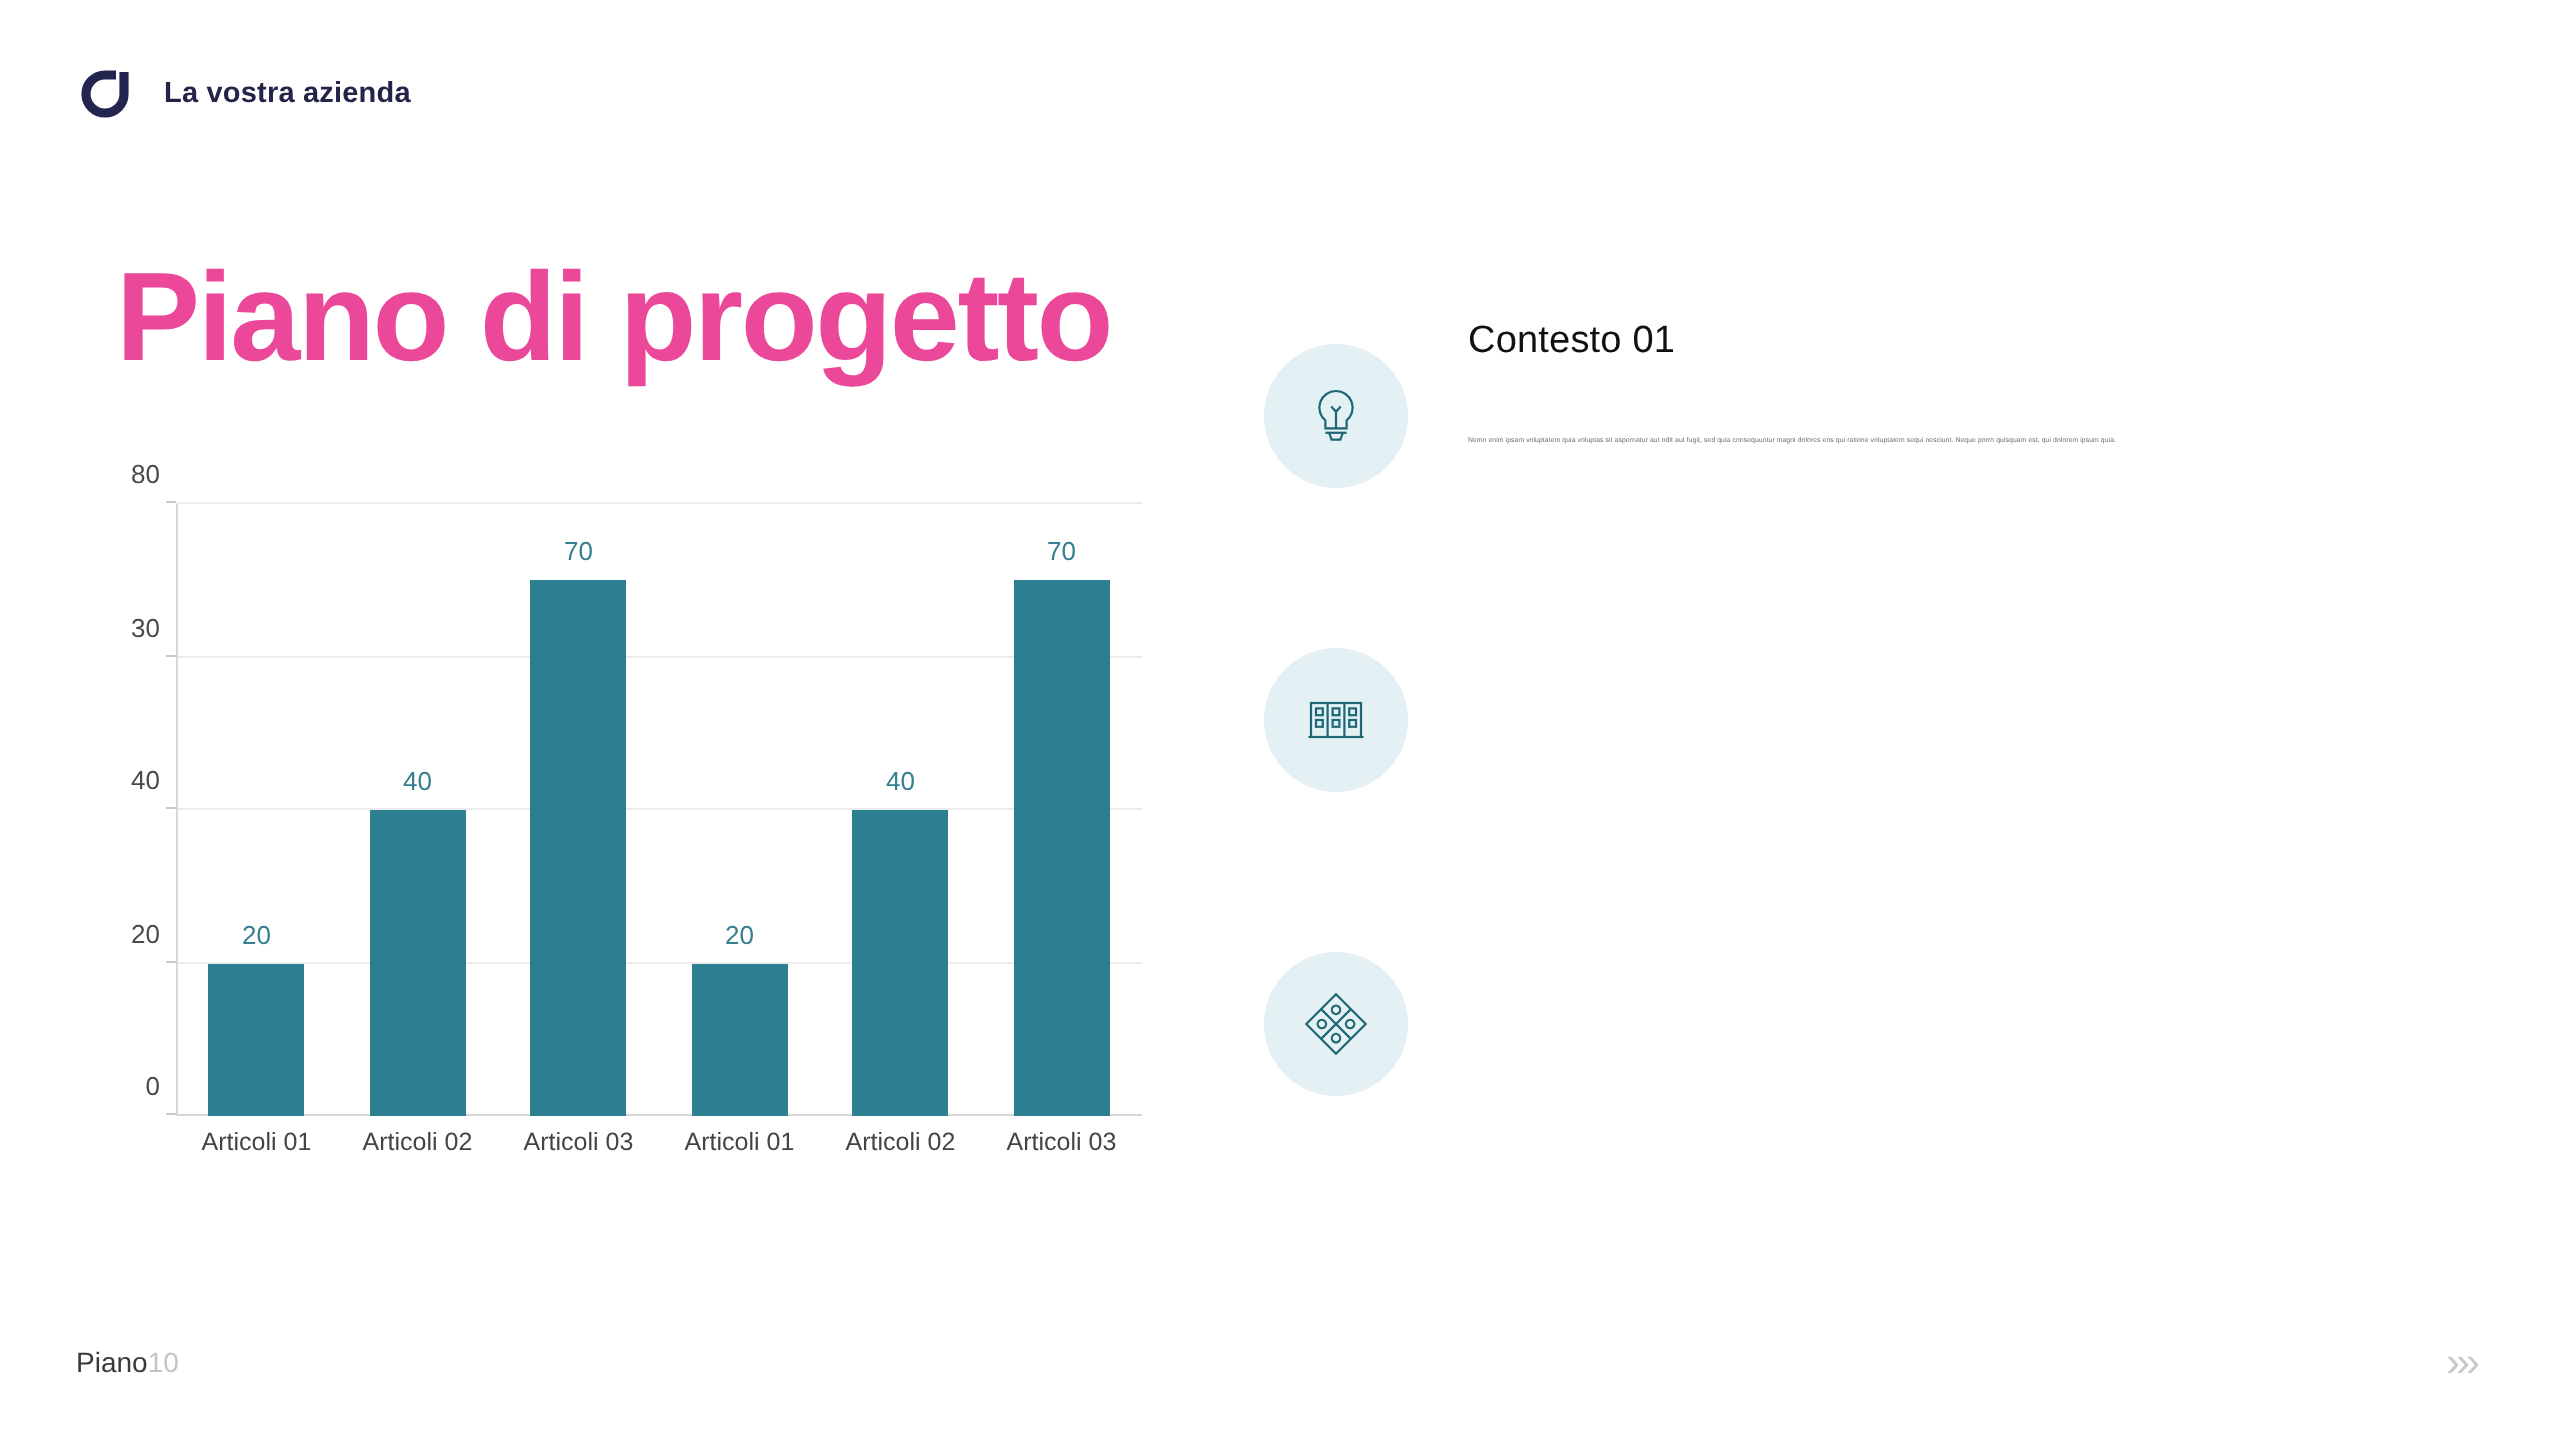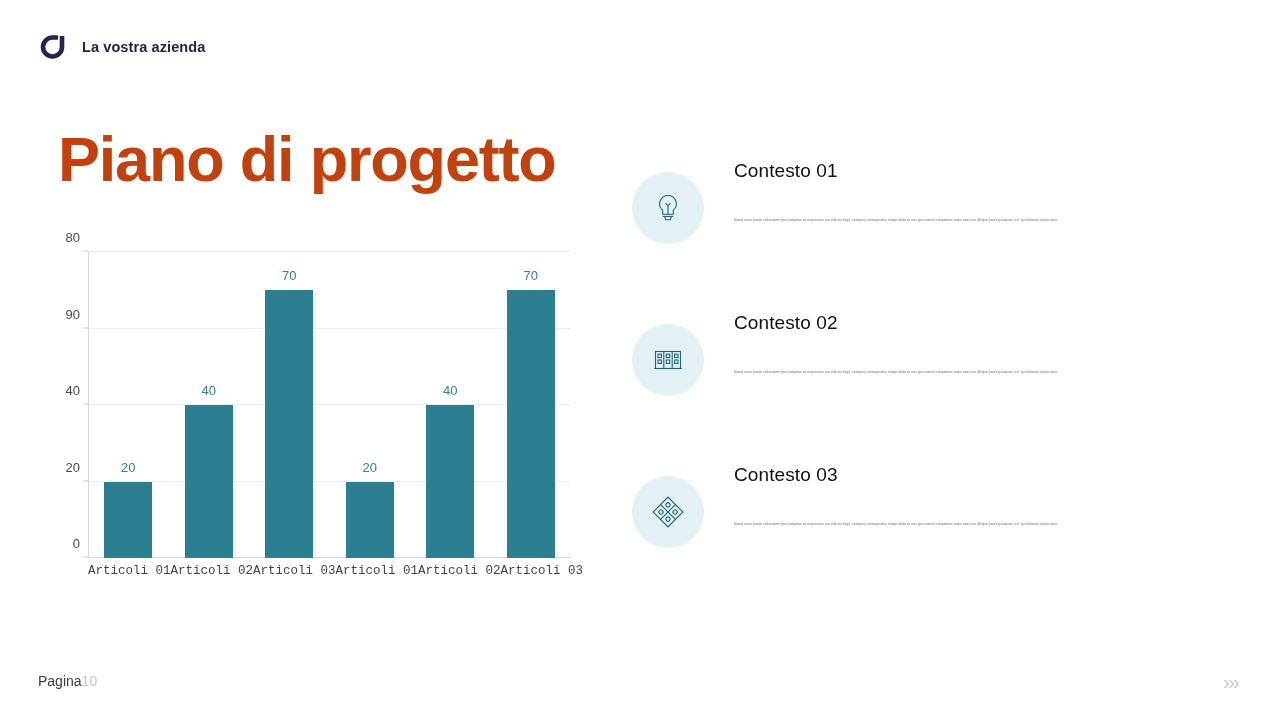--- a/index.html
+++ b/index.html
@@ -36,21 +36,21 @@
     letter-spacing: 0.1px;
   }
 
   
   .page-title {
     position: absolute;
     top: 128px;
     left: 58px;
     font-size: 63px;
     font-weight: bold;
-    color: #c2410c;
+    color: #ec4899;
     letter-spacing: -1.2px;
     line-height: 1;
     white-space: nowrap;
   }
 
   
   .chart-block {
     position: absolute;
     left: 56px;
     top: 244px;
@@ -138,21 +138,20 @@
     font-size: 13px;
     color: #35808e;
     white-space: nowrap;
   }
   .x-labels {
     position: absolute;
     left: 32px;
     width: 483px;
     top: 320px;
     display: flex;
-    font-family: Liberation Mono, monospace;
   }
   .x-label {
     flex: 1 1 0;
     text-align: center;
     font-size: 12.5px;
     color: #444444;
     white-space: nowrap;
   }
   .legend {
     position: absolute;
@@ -263,21 +262,21 @@
         <div class="grid-line" style="bottom: 0%; background: transparent;"></div>
         <div class="y-tick" style="bottom: 0%;">0</div>
         <div class="y-tick-mark" style="bottom: 0%;"></div>
         <div class="grid-line" style="bottom: 25%;"></div>
         <div class="y-tick" style="bottom: 25%;">20</div>
         <div class="y-tick-mark" style="bottom: 25%;"></div>
         <div class="grid-line" style="bottom: 50%;"></div>
         <div class="y-tick" style="bottom: 50%;">40</div>
         <div class="y-tick-mark" style="bottom: 50%;"></div>
         <div class="grid-line" style="bottom: 75%;"></div>
-        <div class="y-tick" style="bottom: 75%;">90</div>
+        <div class="y-tick" style="bottom: 75%;">30</div>
         <div class="y-tick-mark" style="bottom: 75%;"></div>
         <div class="grid-line" style="bottom: 100%;"></div>
         <div class="y-tick" style="bottom: 100%;">80</div>
         <div class="y-tick-mark" style="bottom: 100%;"></div>
       </div>
     <div class="axis-y-line"></div>
     <div class="axis-x-line"></div>
     <div class="bars-layer" id="bars-layer">
         <div class="bar-slot">
           <div class="bar" style="height: 25%; background: rgb(43, 127, 144);">
@@ -347,44 +346,36 @@
         <line x1="22.2" y1="9.5" x2="22.2" y2="26.5"></line>
         <rect x="8" y="12.2" width="3.4" height="3.4"></rect>
         <rect x="8" y="18" width="3.4" height="3.4"></rect>
         <rect x="16.3" y="12.2" width="3.4" height="3.4"></rect>
         <rect x="16.3" y="18" width="3.4" height="3.4"></rect>
         <rect x="24.6" y="12.2" width="3.4" height="3.4"></rect>
         <rect x="24.6" y="18" width="3.4" height="3.4"></rect>
         <line x1="4.2" y1="26.5" x2="31.8" y2="26.5"></line>
       </svg>
     </div>
-    <div class="context-text">
-      <div class="context-heading">Contesto 02</div>
-      <div class="context-body">Nemo enim ipsam voluptatem quia voluptas sit aspernatur aut odit aut fugit, sed quia consequuntur magni dolores eos qui ratione voluptatem sequi nesciunt. Neque porro quisquam est, qui dolorem ipsum quia.</div>
-    </div>
   </div>
 
   <div class="context-item">
     <div class="context-icon-circle">
       <svg width="36" height="36" viewBox="0 0 36 36" fill="none" stroke="#1f6674" stroke-width="1.1">
         <g transform="rotate(45 18 18)">
           <rect x="7.5" y="7.5" width="21" height="21"></rect>
           <line x1="18" y1="7.5" x2="18" y2="28.5"></line>
           <line x1="7.5" y1="18" x2="28.5" y2="18"></line>
           <circle cx="13" cy="13" r="2.1"></circle>
           <circle cx="23" cy="13" r="2.1"></circle>
           <circle cx="13" cy="23" r="2.1"></circle>
           <circle cx="23" cy="23" r="2.1"></circle>
         </g>
       </svg>
     </div>
-    <div class="context-text">
-      <div class="context-heading">Contesto 03</div>
-      <div class="context-body">Nemo enim ipsam voluptatem quia voluptas sit aspernatur aut odit aut fugit, sed quia consequuntur magni dolores eos qui ratione voluptatem sequi nesciunt. Neque porro quisquam est, qui dolorem ipsum quia.</div>
-    </div>
   </div>
 
 </div>
 
 <div class="footer-page">
-  <span>Pagina</span><span class="footer-page-num">10</span>
+  <span>Piano</span><span class="footer-page-num">10</span>
 </div>
 <div class="footer-chevrons">›››</div>
 
 </body></html>

